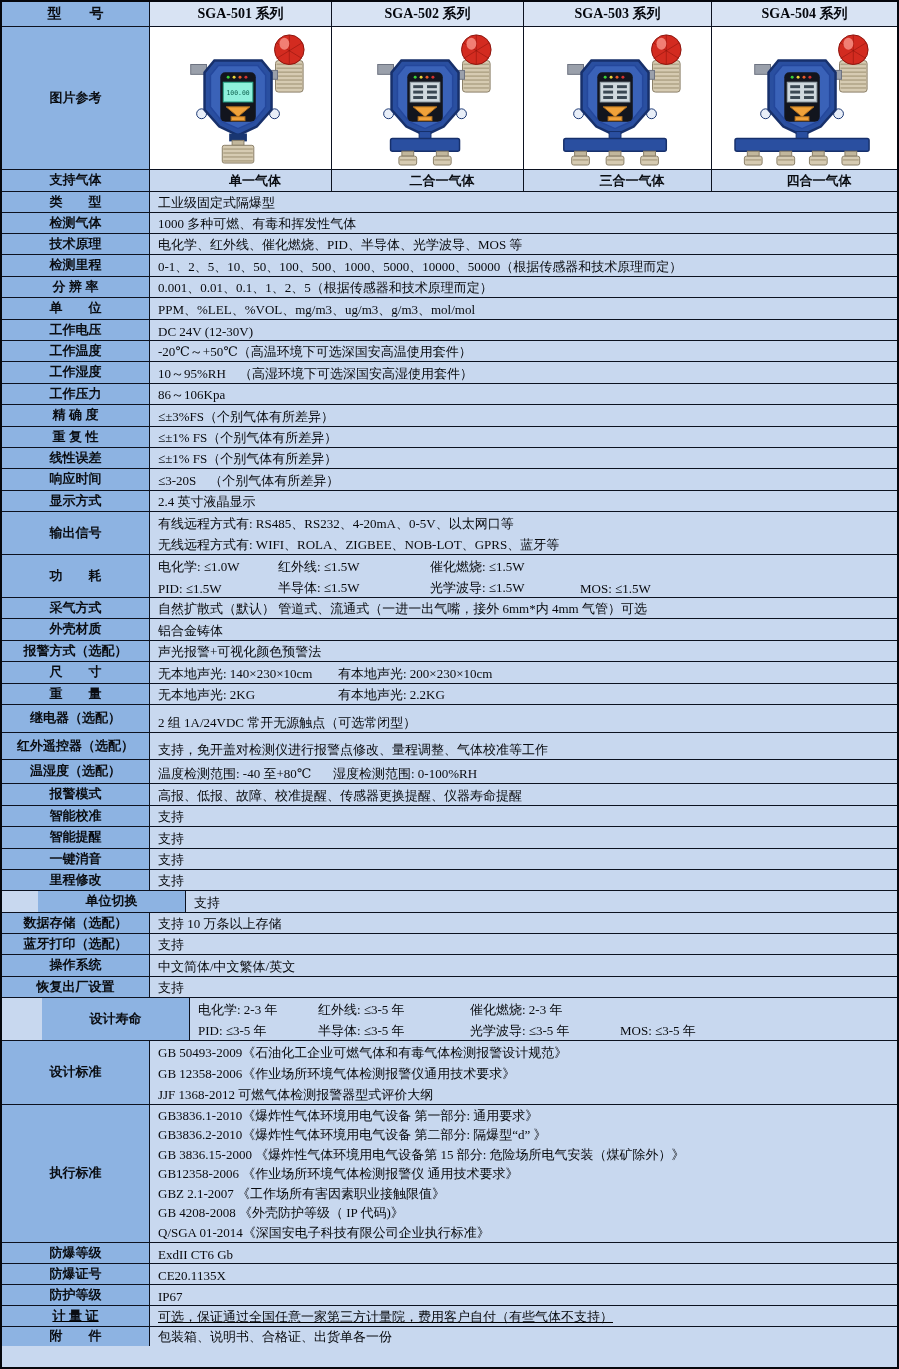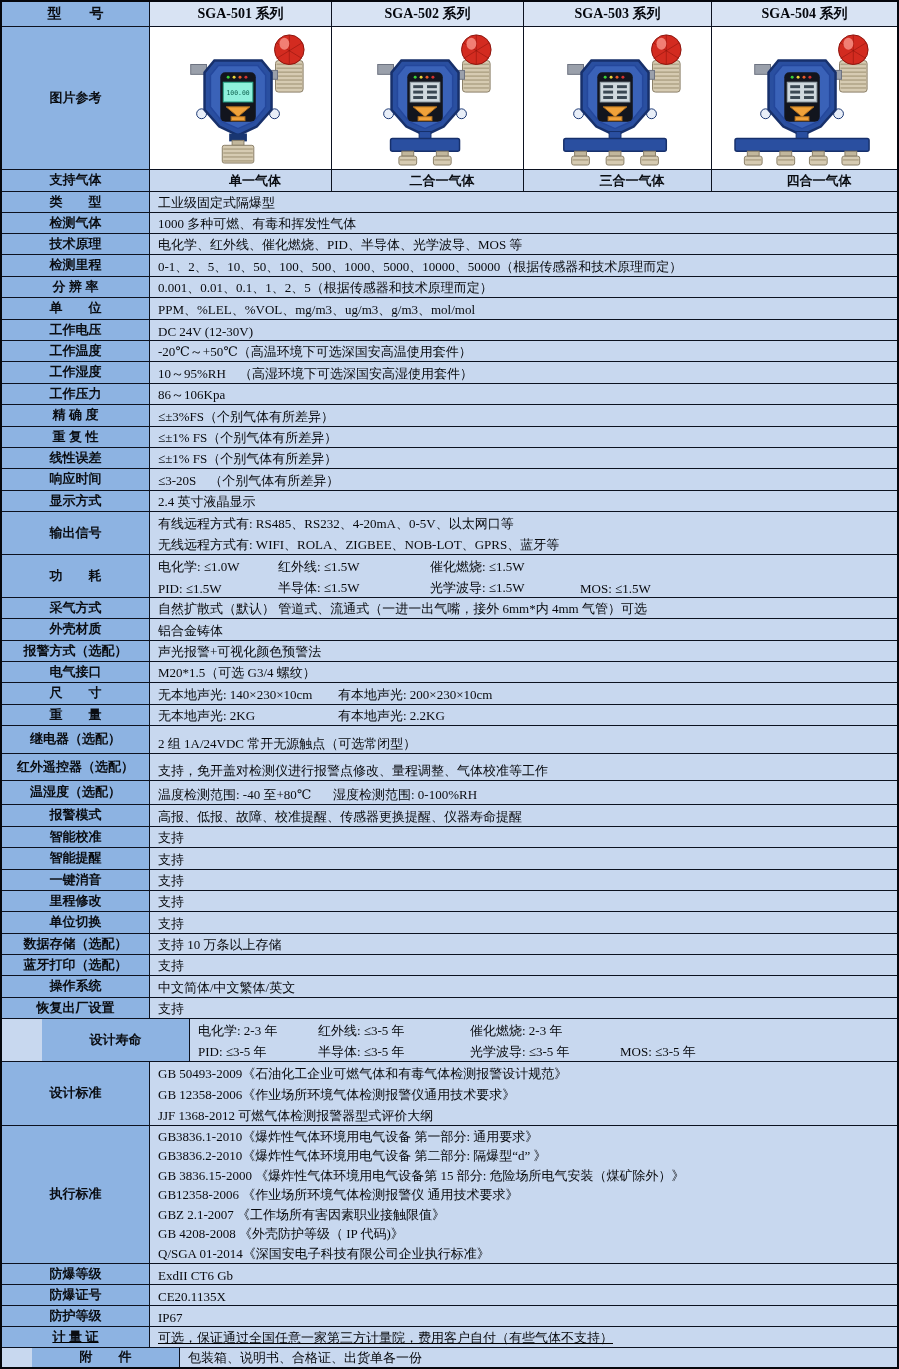--- a/index.html
+++ b/index.html
@@ -2,21 +2,21 @@
 <html><head>
 <meta charset="utf-8">
 <style>
   html,body{margin:0;padding:0;background:#ffffff;}
   .page{
     width:899px;height:1369px;box-sizing:border-box;
     border:2px solid #05070d;overflow:hidden;background:#c8d8ef;
     font-family:"Liberation Sans","DejaVu Sans",sans-serif;
   }
   .row{display:flex;box-sizing:border-box;border-bottom:1px solid #0c1220;}
-  .row:last-child{border-bottom:none;padding-left:30px;}
+  .row:last-child{border-bottom:none;}
   .label{
     flex:0 0 148px;width:148px;box-sizing:border-box;
     background:#8db3e2;border-right:1px solid #0c1220;
     display:flex;align-items:center;justify-content:center;text-align:center;
     font-weight:bold;font-size:13px;color:#0a0d12;line-height:1.1;
     padding:0 2px;
   }
   .value{
     flex:1;box-sizing:border-box;background:#c8d8ef;
     display:flex;flex-direction:column;justify-content:center;
@@ -404,28 +404,20 @@
         </div>
       </div>
       <div class="row" style="height: 21px;">
         <div class="label">报警方式（选配）</div>
         <div class="value">
           <div class="vline">
             <span class="seg">声光报警+可视化颜色预警法</span>
           </div>
         </div>
       </div>
-      <div class="row" style="height: 21px;">
-        <div class="label">电气接口</div>
-        <div class="value">
-          <div class="vline">
-            <span class="seg">M20*1.5（可选 G3/4 螺纹）</span>
-          </div>
-        </div>
-      </div>
       <div class="row" style="height: 22px;">
         <div class="label">尺　　寸</div>
         <div class="value">
           <div class="vline">
             <span class="seg" style="min-width: 180px;">无本地声光: 140×230×10cm</span>
             <span class="seg">有本地声光: 200×230×10cm</span>
           </div>
         </div>
       </div>
       <div class="row" style="height: 21px;">
@@ -495,21 +487,21 @@
         </div>
       </div>
       <div class="row" style="height: 21px;">
         <div class="label">里程修改</div>
         <div class="value">
           <div class="vline">
             <span class="seg">支持</span>
           </div>
         </div>
       </div>
-      <div class="row" style="height: 22px;">
+      <div class="row" style="height: 22px; padding-left: 36px;">
         <div class="label">单位切换</div>
         <div class="value">
           <div class="vline">
             <span class="seg">支持</span>
           </div>
         </div>
       </div>
       <div class="row" style="height: 21px;">
         <div class="label">数据存储（选配）</div>
         <div class="value">

